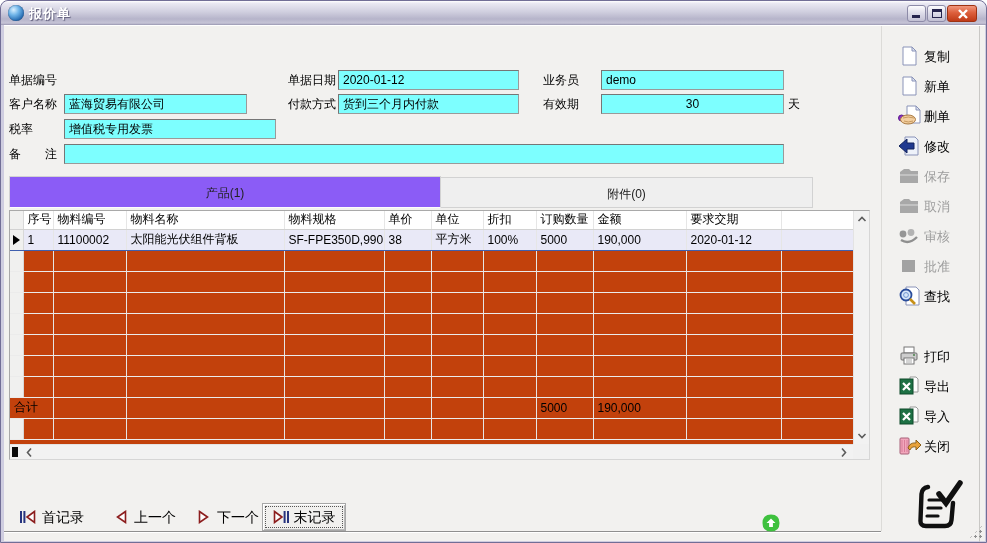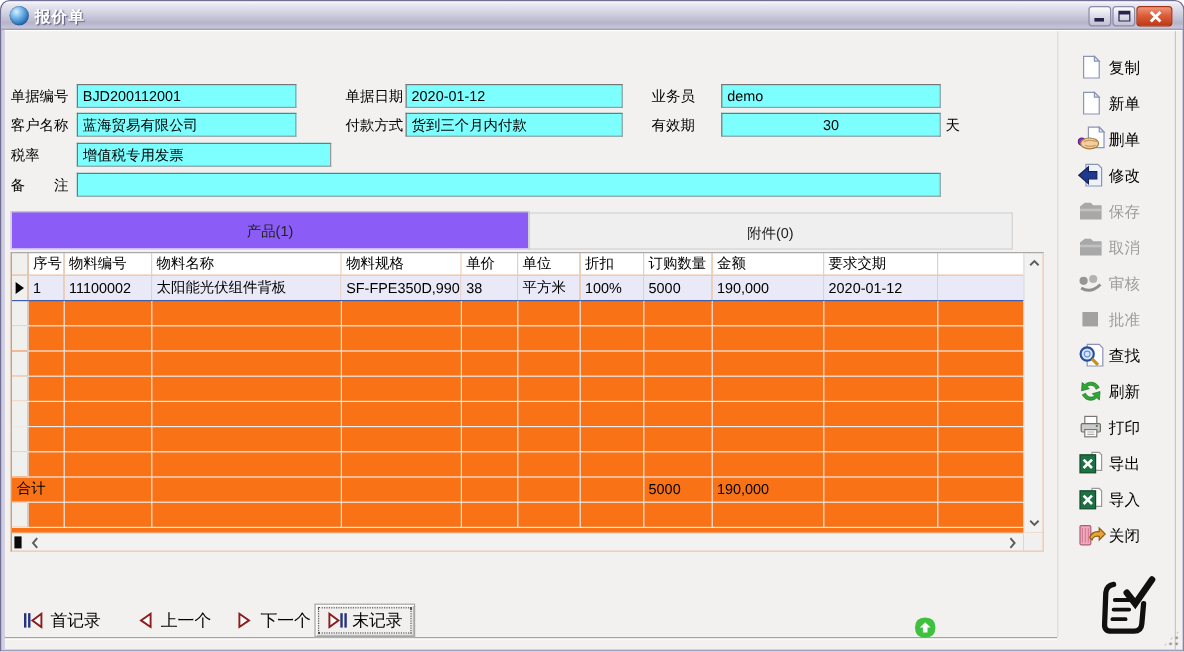--- a/index.html
+++ b/index.html
@@ -54,21 +54,21 @@
 
   
   .tabstrip { position:absolute; left:5px; top:150px; width:861px; height:33px; }
   .tab { position:absolute; top:0; height:32px; line-height:32px; text-align:center; font-size:12px; color:#222;
          border:1px solid #d2d2d2; background:#efefef; }
   .tab.active { background:#8b5cf6; border-bottom-color:#fcfcfc; z-index:2; }
 
   
   .gridbox {
     position: absolute; left: 5px; top: 184px; width: 861px; height: 250px;
-    background: #f97316; border: 1px solid #a9a9a9; border-right-color:#d6d6d6; border-bottom-color:#d6d6d6;
+    background: #c2410c; border: 1px solid #a9a9a9; border-right-color:#d6d6d6; border-bottom-color:#d6d6d6;
   }
   table.grid { border-collapse: collapse; table-layout: fixed; width: 843px; font-size: 12px; color:#000; }
   table.grid td, table.grid th {
     height: 21px; padding: 0 4px; overflow: hidden; white-space: nowrap;
     border-right: 1px solid #e6e6e6; border-bottom: 1px solid #ebebeb;
     font-weight: normal; text-align: left;
   }
   table.grid th { height: 18px; border-bottom: 1px solid #d2d2d2; background:#fff; }
   table.grid th.ind, table.grid td.ind { background:#f0f0ef; border-right:1px solid #d8d8d8; padding:0; }
   tr.sel td { background:#e9e9f7; border-top:1px solid #3f5fae; border-bottom:1px solid #3f5fae; }
@@ -125,21 +125,20 @@
         </svg>
     </span>
   </div>
 
   <div class="client">
     <div class="vdiv1"></div>
     <div class="vdiv2"></div>
     <div class="bottom-line"></div>
 
     <span class="flabel" style="left:5px;top:44px">单据编号</span>
-    <input class="ffield" style="left: 60px; top: 44px; width: 183px;" value="BJD200112001">
     <span class="flabel" style="left:284px;top:44px">单据日期</span>
     <input class="ffield" style="left: 334px; top: 44px; width: 181px;" value="2020-01-12">
     <span class="flabel" style="left:539px;top:44px">业务员</span>
     <input class="ffield" style="left: 597px; top: 44px; width: 183px;" value="demo">
 
     <span class="flabel" style="left:5px;top:68px">客户名称</span>
     <input class="ffield" style="left: 60px; top: 68px; width: 183px;" value="蓝海贸易有限公司">
     <span class="flabel" style="left:284px;top:68px">付款方式</span>
     <input class="ffield" style="left: 334px; top: 68px; width: 181px;" value="货到三个月内付款">
     <span class="flabel" style="left:539px;top:68px">有效期</span>
@@ -147,21 +146,21 @@
     <span class="flabel" style="left:784px;top:68px">天</span>
 
     <span class="flabel" style="left:5px;top:93px">税率</span>
     <input class="ffield" style="left: 60px; top: 93px; width: 212px;" value="增值税专用发票">
 
     <span class="flabel" style="left:5px;top:118px">备　　注</span>
     <input class="ffield" style="left: 60px; top: 118px; width: 720px;" value="">
 
     <div class="tabstrip">
       <div class="tab active" style="left:0;width:432px">产品(1)</div>
-      <div class="tab" style="left:431px;width:404px;top:1px;height:31px">附件(0)</div>
+      <div class="tab" style="left:431px;width:373px;top:1px;height:31px">附件(0)</div>
     </div>
 
     <div class="gridbox">
       <table class="grid">
         <colgroup>
           <col style="width:13px">
             <col style="width:30px">
             <col style="width:73px">
             <col style="width:158px">
           <col style="width:100px">
@@ -415,29 +414,20 @@
     </div>
     <div class="sbtn" style="top:258px">
       <span class="sicon"><svg width="22" height="22" viewBox="0 0 22 22">
             <path d="M8 2 h10 l3 3 v15 H8 z" fill="#fff" stroke="#8a93b8"></path>
             <circle cx="8" cy="10" r="5.5" fill="#d6e6fa" stroke="#2a4d9b" stroke-width="1.8"></circle>
             <circle cx="8" cy="10" r="2.4" fill="none" stroke="#6f94cf"></circle>
             <path d="M12 14 L17 19" stroke="#c79018" stroke-width="2.6"></path>
           </svg></span>
       <span class="slabel">查找</span>
     </div>
-    <div class="sbtn" style="top:288px">
-      <span class="sicon"><svg width="22" height="22" viewBox="0 0 22 22">
-            <g fill="#2fa636" stroke="#1c7a24" stroke-width="0.6">
-              <path id="ra" d="M18 8 a7.5 7.5 0 0 0 -12 -2.5 l-2.2 -1.8 -0.5 7 6.5 -1.8 -2 -1.6 a4.6 4.6 0 0 1 7.5 2 z"></path>
-              <path d="M4 14 a7.5 7.5 0 0 0 12 2.5 l2.2 1.8 0.5 -7 -6.5 1.8 2 1.6 a4.6 4.6 0 0 1 -7.5 -2 z"></path>
-            </g>
-          </svg></span>
-      <span class="slabel">刷新</span>
-    </div>
     <div class="sbtn" style="top:318px">
       <span class="sicon"><svg width="22" height="22" viewBox="0 0 22 22">
             <rect x="6" y="2" width="10" height="6" fill="#fff" stroke="#777"></rect>
             <rect x="3" y="8" width="16" height="7" rx="1" fill="#cdcdcd" stroke="#6e6e6e"></rect>
             <circle cx="16" cy="10" r="0.9" fill="#3a7a3a"></circle>
             <rect x="6" y="13" width="10" height="6" fill="#fff" stroke="#777"></rect>
             <path d="M8 15 h6 M8 17 h6" stroke="#aaa"></path>
           </svg></span>
       <span class="slabel">打印</span>
     </div>

